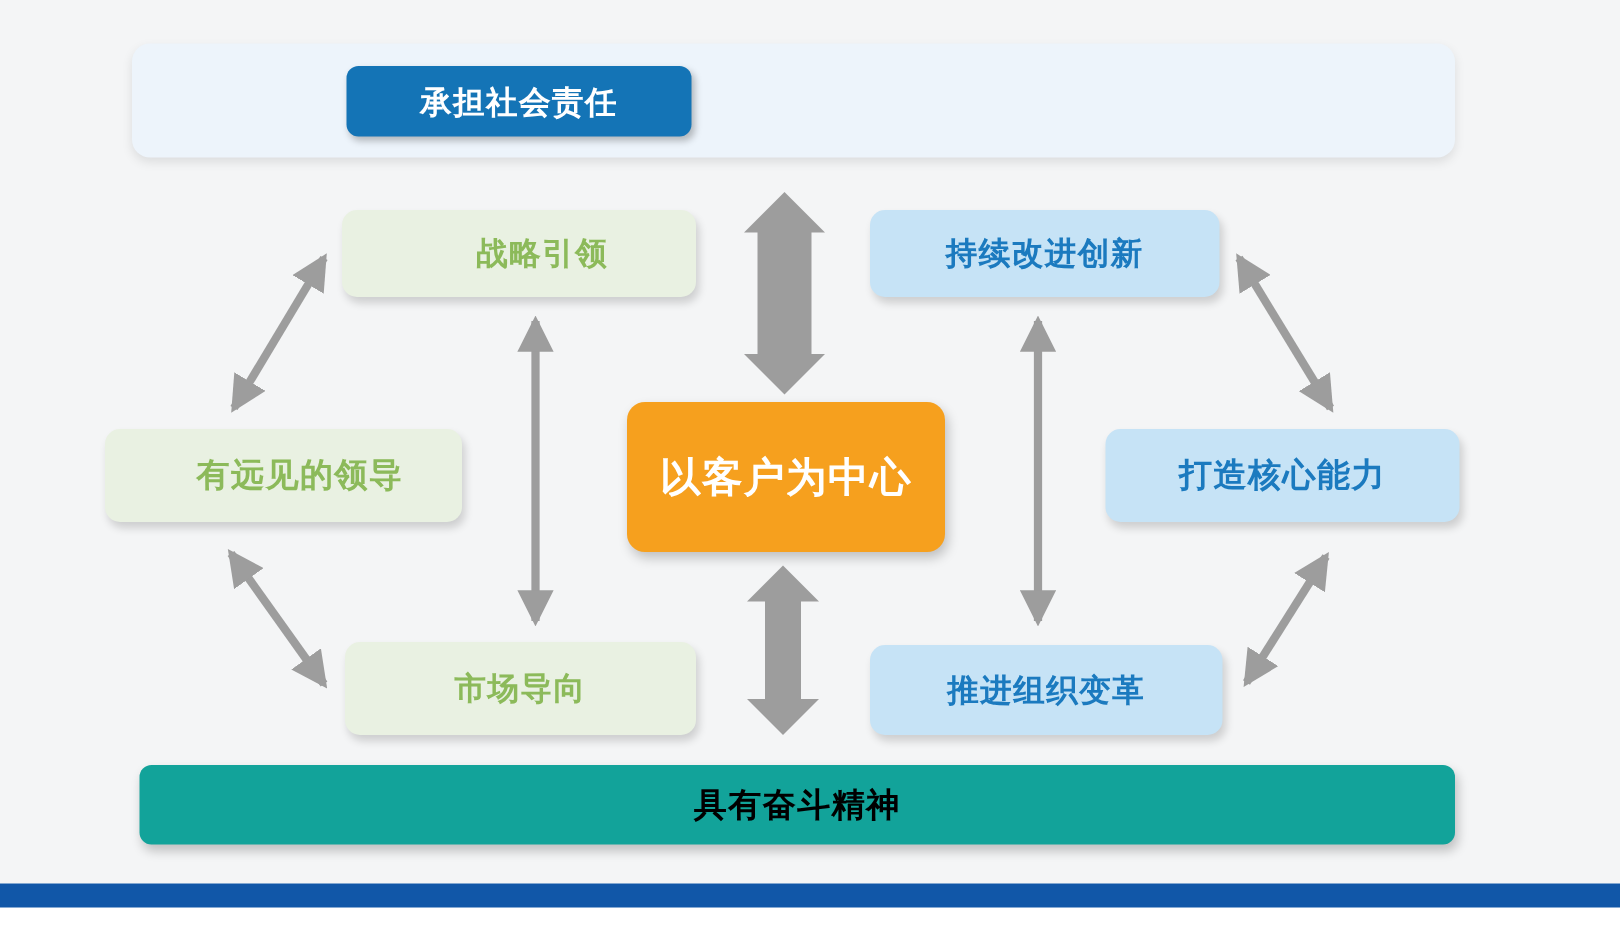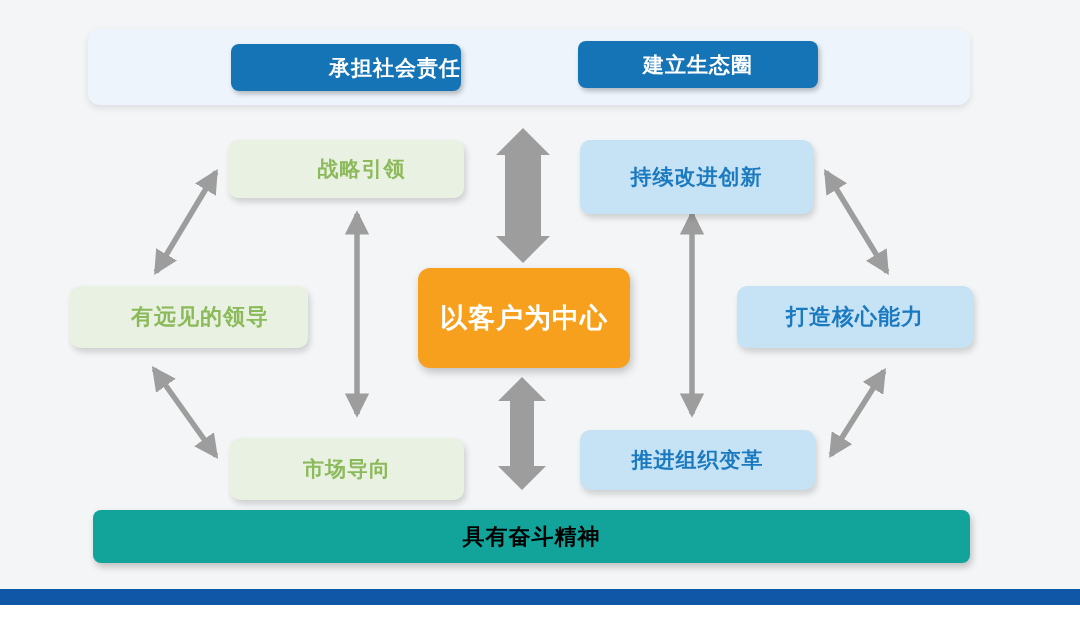--- a/index.html
+++ b/index.html
@@ -15,34 +15,34 @@
   }
   .top-banner{
     left:88px;top:29px;width:882px;height:76px;border-radius:12px;
     background:#edf4fb;box-shadow:0 3px 7px rgba(0,0,0,0.10);
   }
   .btn{
     position:absolute;display:flex;align-items:center;justify-content:center;
     background:#1474b6;color:#ffffff;font-weight:bold;font-size:21px;letter-spacing:1px;
     border-radius:8px;box-shadow:2px 3px 5px rgba(0,0,0,0.25);
   }
-  .btn1{left:143px;top:15px;width:230px;height:47px;justify-content:flex-end;}
+  .btn1{left:143px;top:15px;width:230px;height:47px;}
   .btn2{left:490px;top:12px;width:240px;height:47px;}
   .green-box{
     background:#e9f1e2;color:#8cba5a;font-size:21px;border-radius:10px;
     box-shadow:2px 4px 6px rgba(0,0,0,0.16);
   }
   .blue-box{
     background:#c6e3f6;color:#1b7abf;font-size:21px;border-radius:10px;
     box-shadow:2px 4px 6px rgba(0,0,0,0.16);
   }
   .strategy{left:228px;top:140px;width:236px;height:58px;padding-left:31px;}
   .vision{left:70px;top:286px;width:238px;height:62px;font-size:22px;padding-left:22px;}
-  .market{left:230px;top:438px;width:234px;height:62px;}
-  .improve{left:580px;top:140px;width:233px;height:74px;justify-content:center;}
+  .market{left:230px;top:428px;width:234px;height:62px;}
+  .improve{left:580px;top:140px;width:233px;height:58px;justify-content:center;}
   .core{left:737px;top:286px;width:236px;height:62px;font-size:22px;}
   .change{left:580px;top:430px;width:235px;height:60px;}
   .center-box{
     left:418px;top:268px;width:212px;height:100px;border-radius:12px;
     background:#f6a01e;color:#ffffff;font-size:27px;
     box-shadow:2px 4px 8px rgba(0,0,0,0.22);
   }
   .bottom-banner{
     left:93px;top:510px;width:877px;height:53px;border-radius:8px;
     background:#12a39a;color:#000000;font-size:22px;
@@ -77,23 +77,20 @@
 
     <line x1="826" y1="172" x2="887" y2="272" stroke="#9d9d9d" stroke-width="5.5" marker-start="url(#arr)" marker-end="url(#arr)"></line>
 
     <line x1="884" y1="371" x2="831" y2="455" stroke="#9d9d9d" stroke-width="5.5" marker-start="url(#arr)" marker-end="url(#arr)"></line>
   </svg>
 
   <div class="node top-banner">
     <div class="btn btn1">
       <span>承担社会责任</span>
     </div>
-    <div class="btn btn2">
-      <span>建立生态圈</span>
-    </div>
   </div>
 
   <div class="node green-box strategy">
     <span>战略引领</span>
   </div>
   <div class="node green-box vision">
     <span>有远见的领导</span>
   </div>
   <div class="node green-box market">
     <span>市场导向</span>

